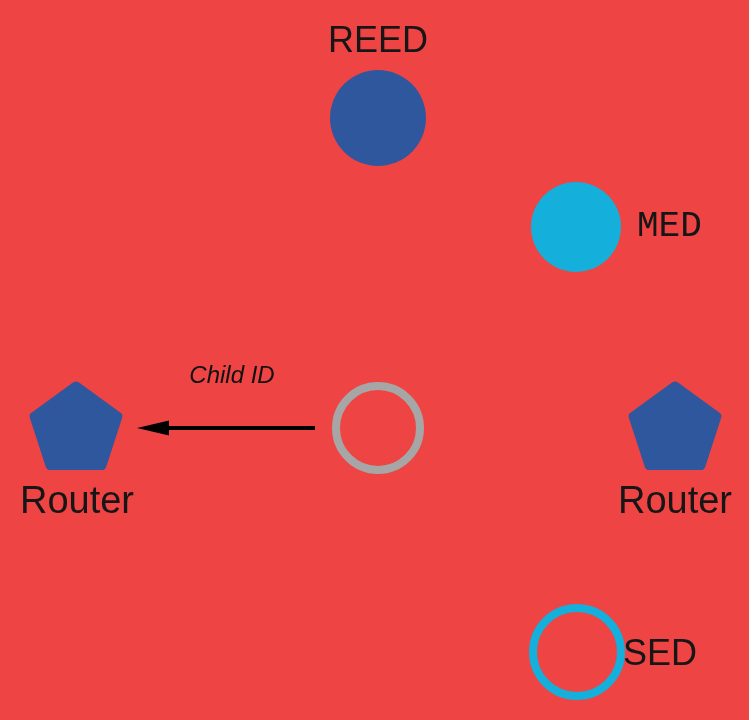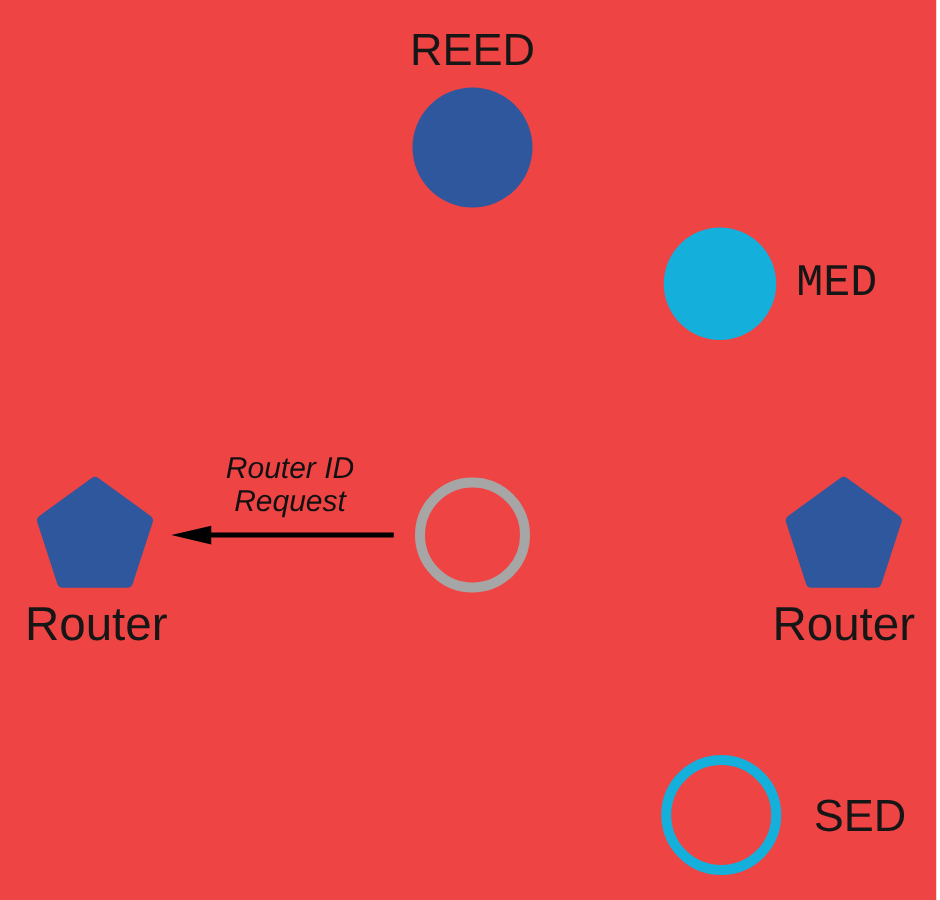--- a/index.html
+++ b/index.html
@@ -24,21 +24,21 @@
   [data-name="reed-node-circle"]   { left:330px; top:70px;  width:96px; height:96px; background:#2E579E; }
   [data-name="med-node-circle"]    { left:531px; top:182px; width:90px; height:90px; background:#14AFDB; }
   [data-name="joining-node-circle"]{ left:332px; top:382px; width:92px; height:92px; border:8px solid #A6A6A6; background:transparent; }
   [data-name="sed-node-circle"]    { left:529px; top:604px; width:96px; height:96px; border:8px solid #14AFDB; background:transparent; }
   [data-name="router-left-pentagon-icon"]  { left:21px;  top:375px; }
   [data-name="router-right-pentagon-icon"] { left:620px; top:375px; }
 
   
   [data-name="reed-label"]         { left:378px; top:22px;  transform:translateX(-50%); }
   [data-name="med-label"]          { left:637px; top:227px; transform:translateY(-50%);font-family:Liberation Mono, monospace; }
-  [data-name="sed-label"]          { left:623px; top:653px; transform:translateY(-50%);margin-left:28px; }
+  [data-name="sed-label"]          { left:623px; top:653px; transform:translateY(-50%); }
   [data-name="router-left-label"]  { left:77px;  top:481px; transform:translateX(-50%); font-size:38px; }
   [data-name="router-right-label"] { left:675px; top:481px; transform:translateX(-50%); font-size:38px; }
 
   
   [data-name="child-id-request-arrow"] { left:125px; top:410px; }
   [data-name="child-id-request-label"] {
     position:absolute;
     left:232px; top:361px;
     transform:translateX(-50%);
     text-align:center;
@@ -59,22 +59,21 @@
 
   <div class="circle" data-name="med-node-circle"></div>
   <div class="node-label" data-name="med-label">MED</div>
 
   <svg class="abs" data-name="router-left-pentagon-icon" width="110" height="110" viewBox="0 0 110 110">
     <polygon data-name="router-left-pentagon-shape" points="55,11 96.9,41.4 80.9,90.6 29.1,90.6 13.1,41.4" stroke-width="9" stroke-linejoin="round" fill="#2E579E" stroke="#2E579E"></polygon>
   </svg>
   <div class="node-label" data-name="router-left-label">Router</div>
 
   <div data-name="child-id-request-label">
-    <div data-name="child-id-request-label-line1">Router ID</div>
-    <div data-name="child-id-request-label-line2">Request</div>
+    <div data-name="child-id-request-label-line1">Child ID</div>
   </div>
   <svg class="abs" data-name="child-id-request-arrow" width="200" height="36" viewBox="0 0 200 36">
     <line data-name="arrow-line" x1="41" y1="18" x2="190" y2="18" stroke-width="4" stroke="#000000"></line>
     <polygon data-name="arrow-head" points="12,18 44,10.5 44,25.5" fill="#000000"></polygon>
   </svg>
 
   <div class="circle" data-name="joining-node-circle"></div>
 
   <svg class="abs" data-name="router-right-pentagon-icon" width="110" height="110" viewBox="0 0 110 110">
     <polygon data-name="router-right-pentagon-shape" points="55,11 96.9,41.4 80.9,90.6 29.1,90.6 13.1,41.4" stroke-width="9" stroke-linejoin="round" fill="#2E579E" stroke="#2E579E"></polygon>

